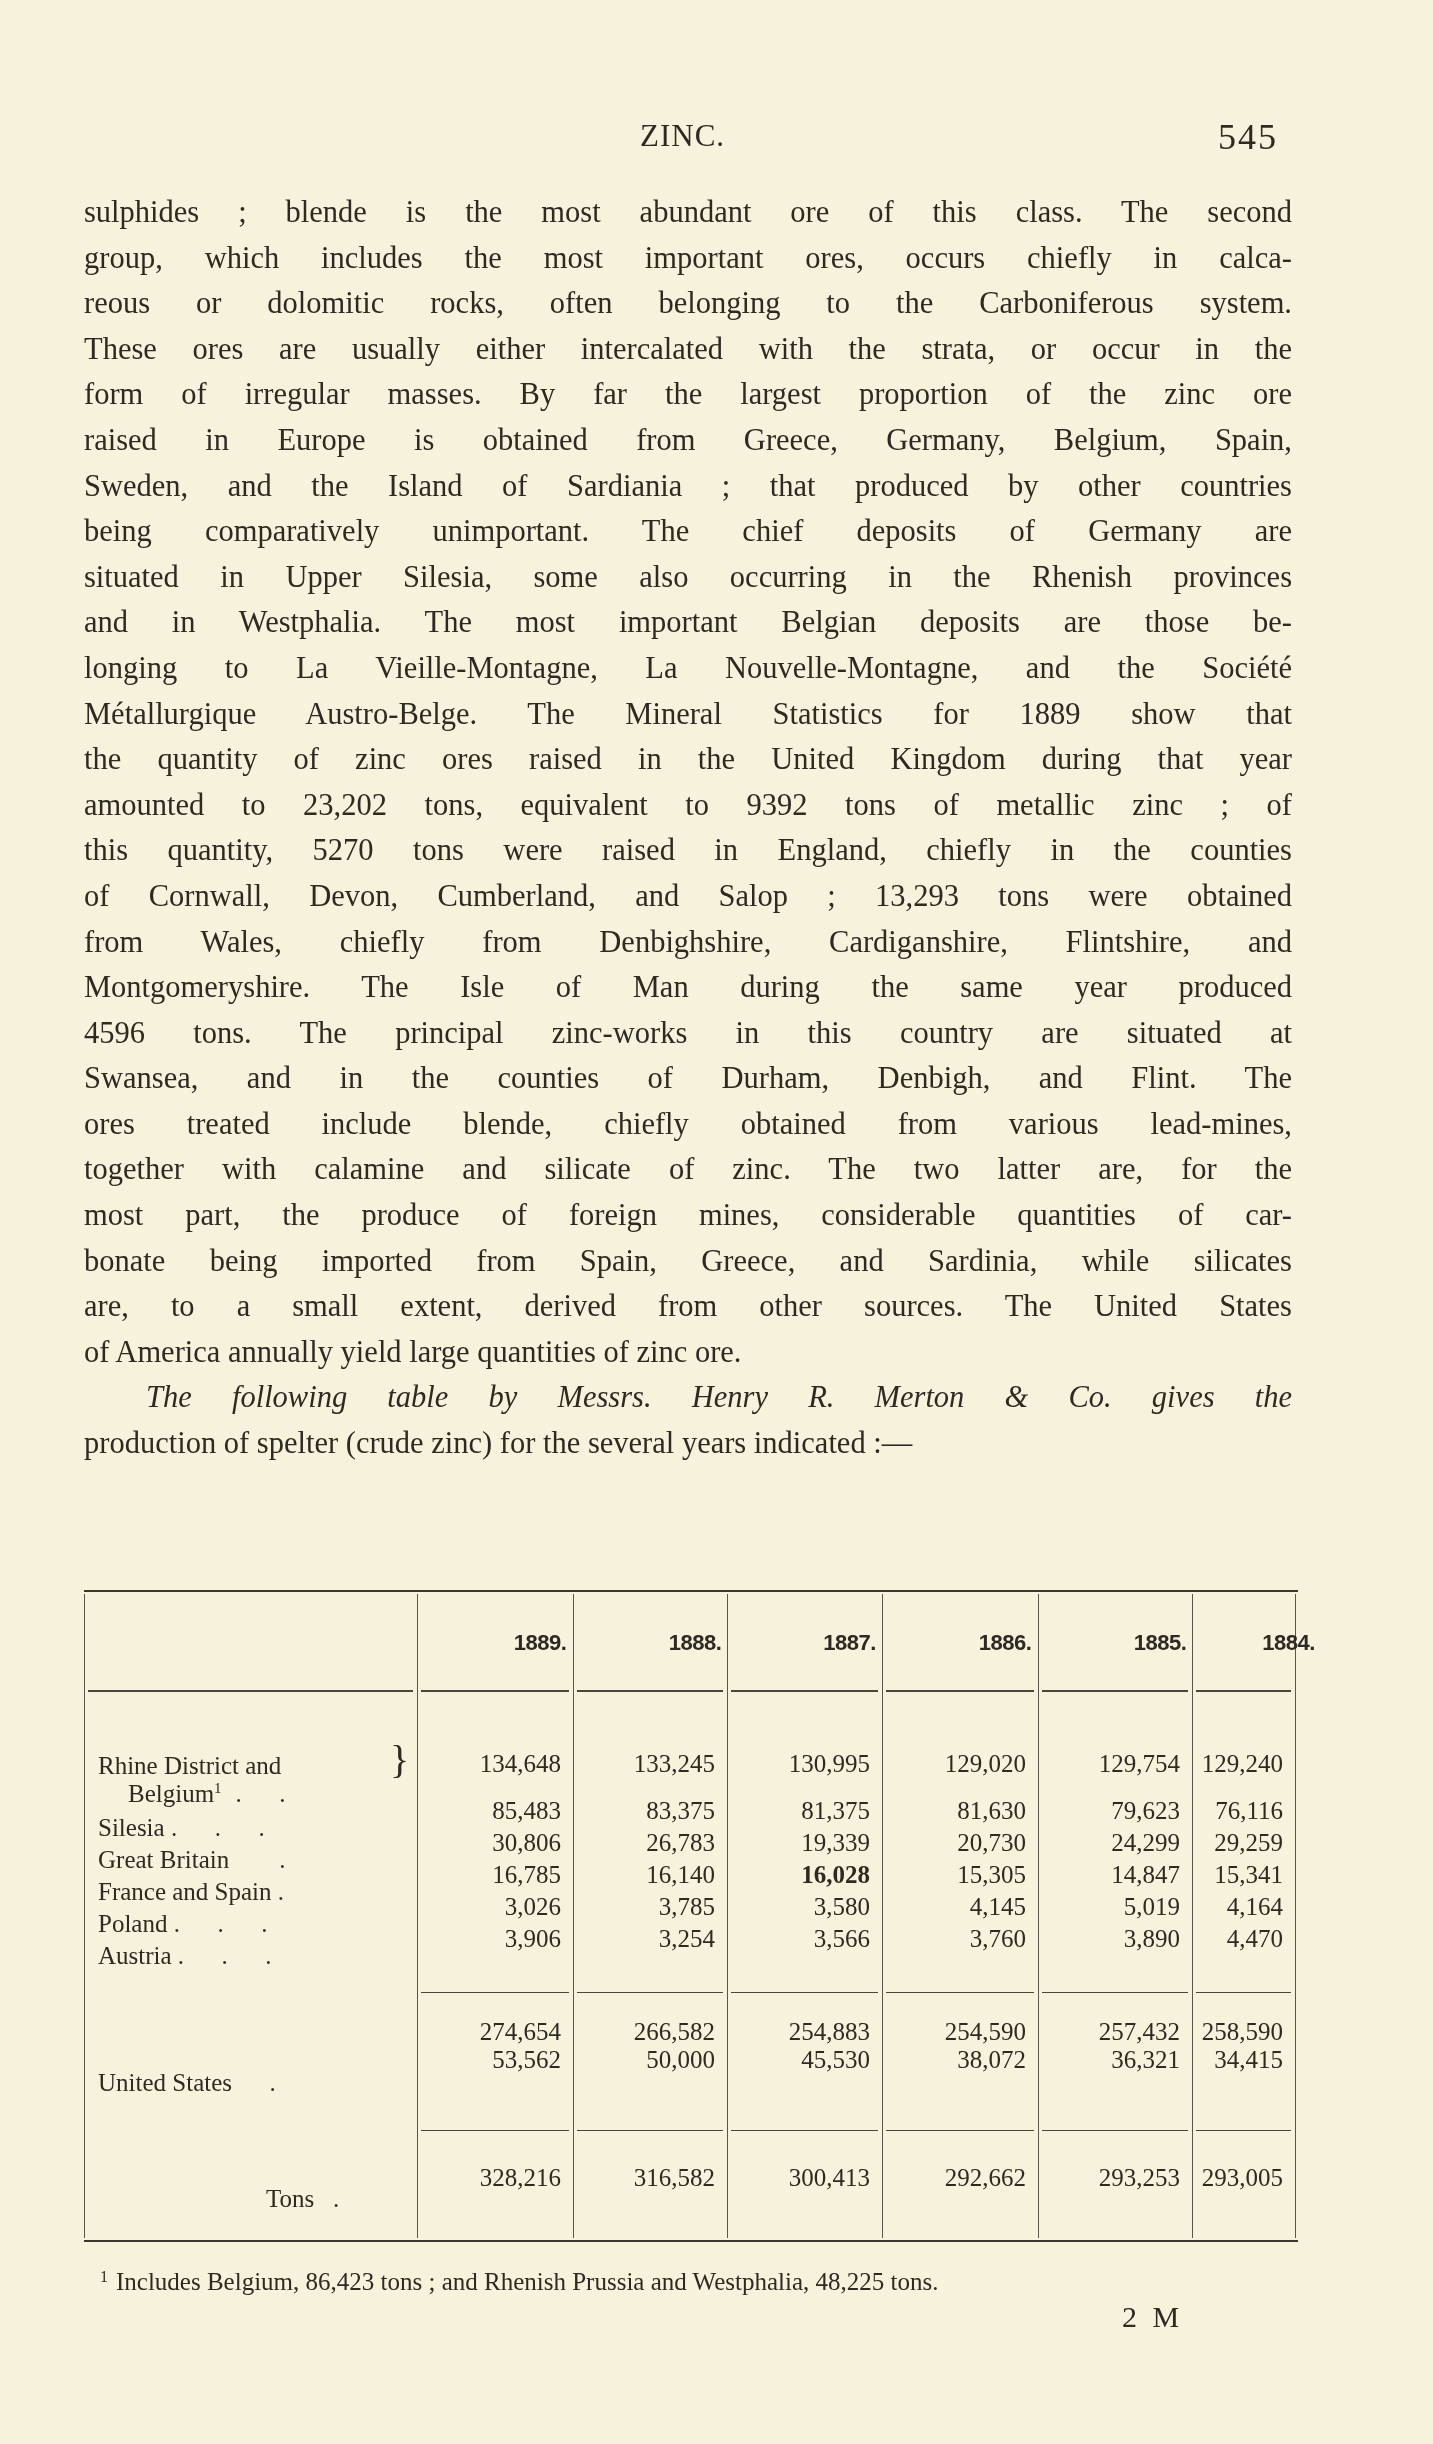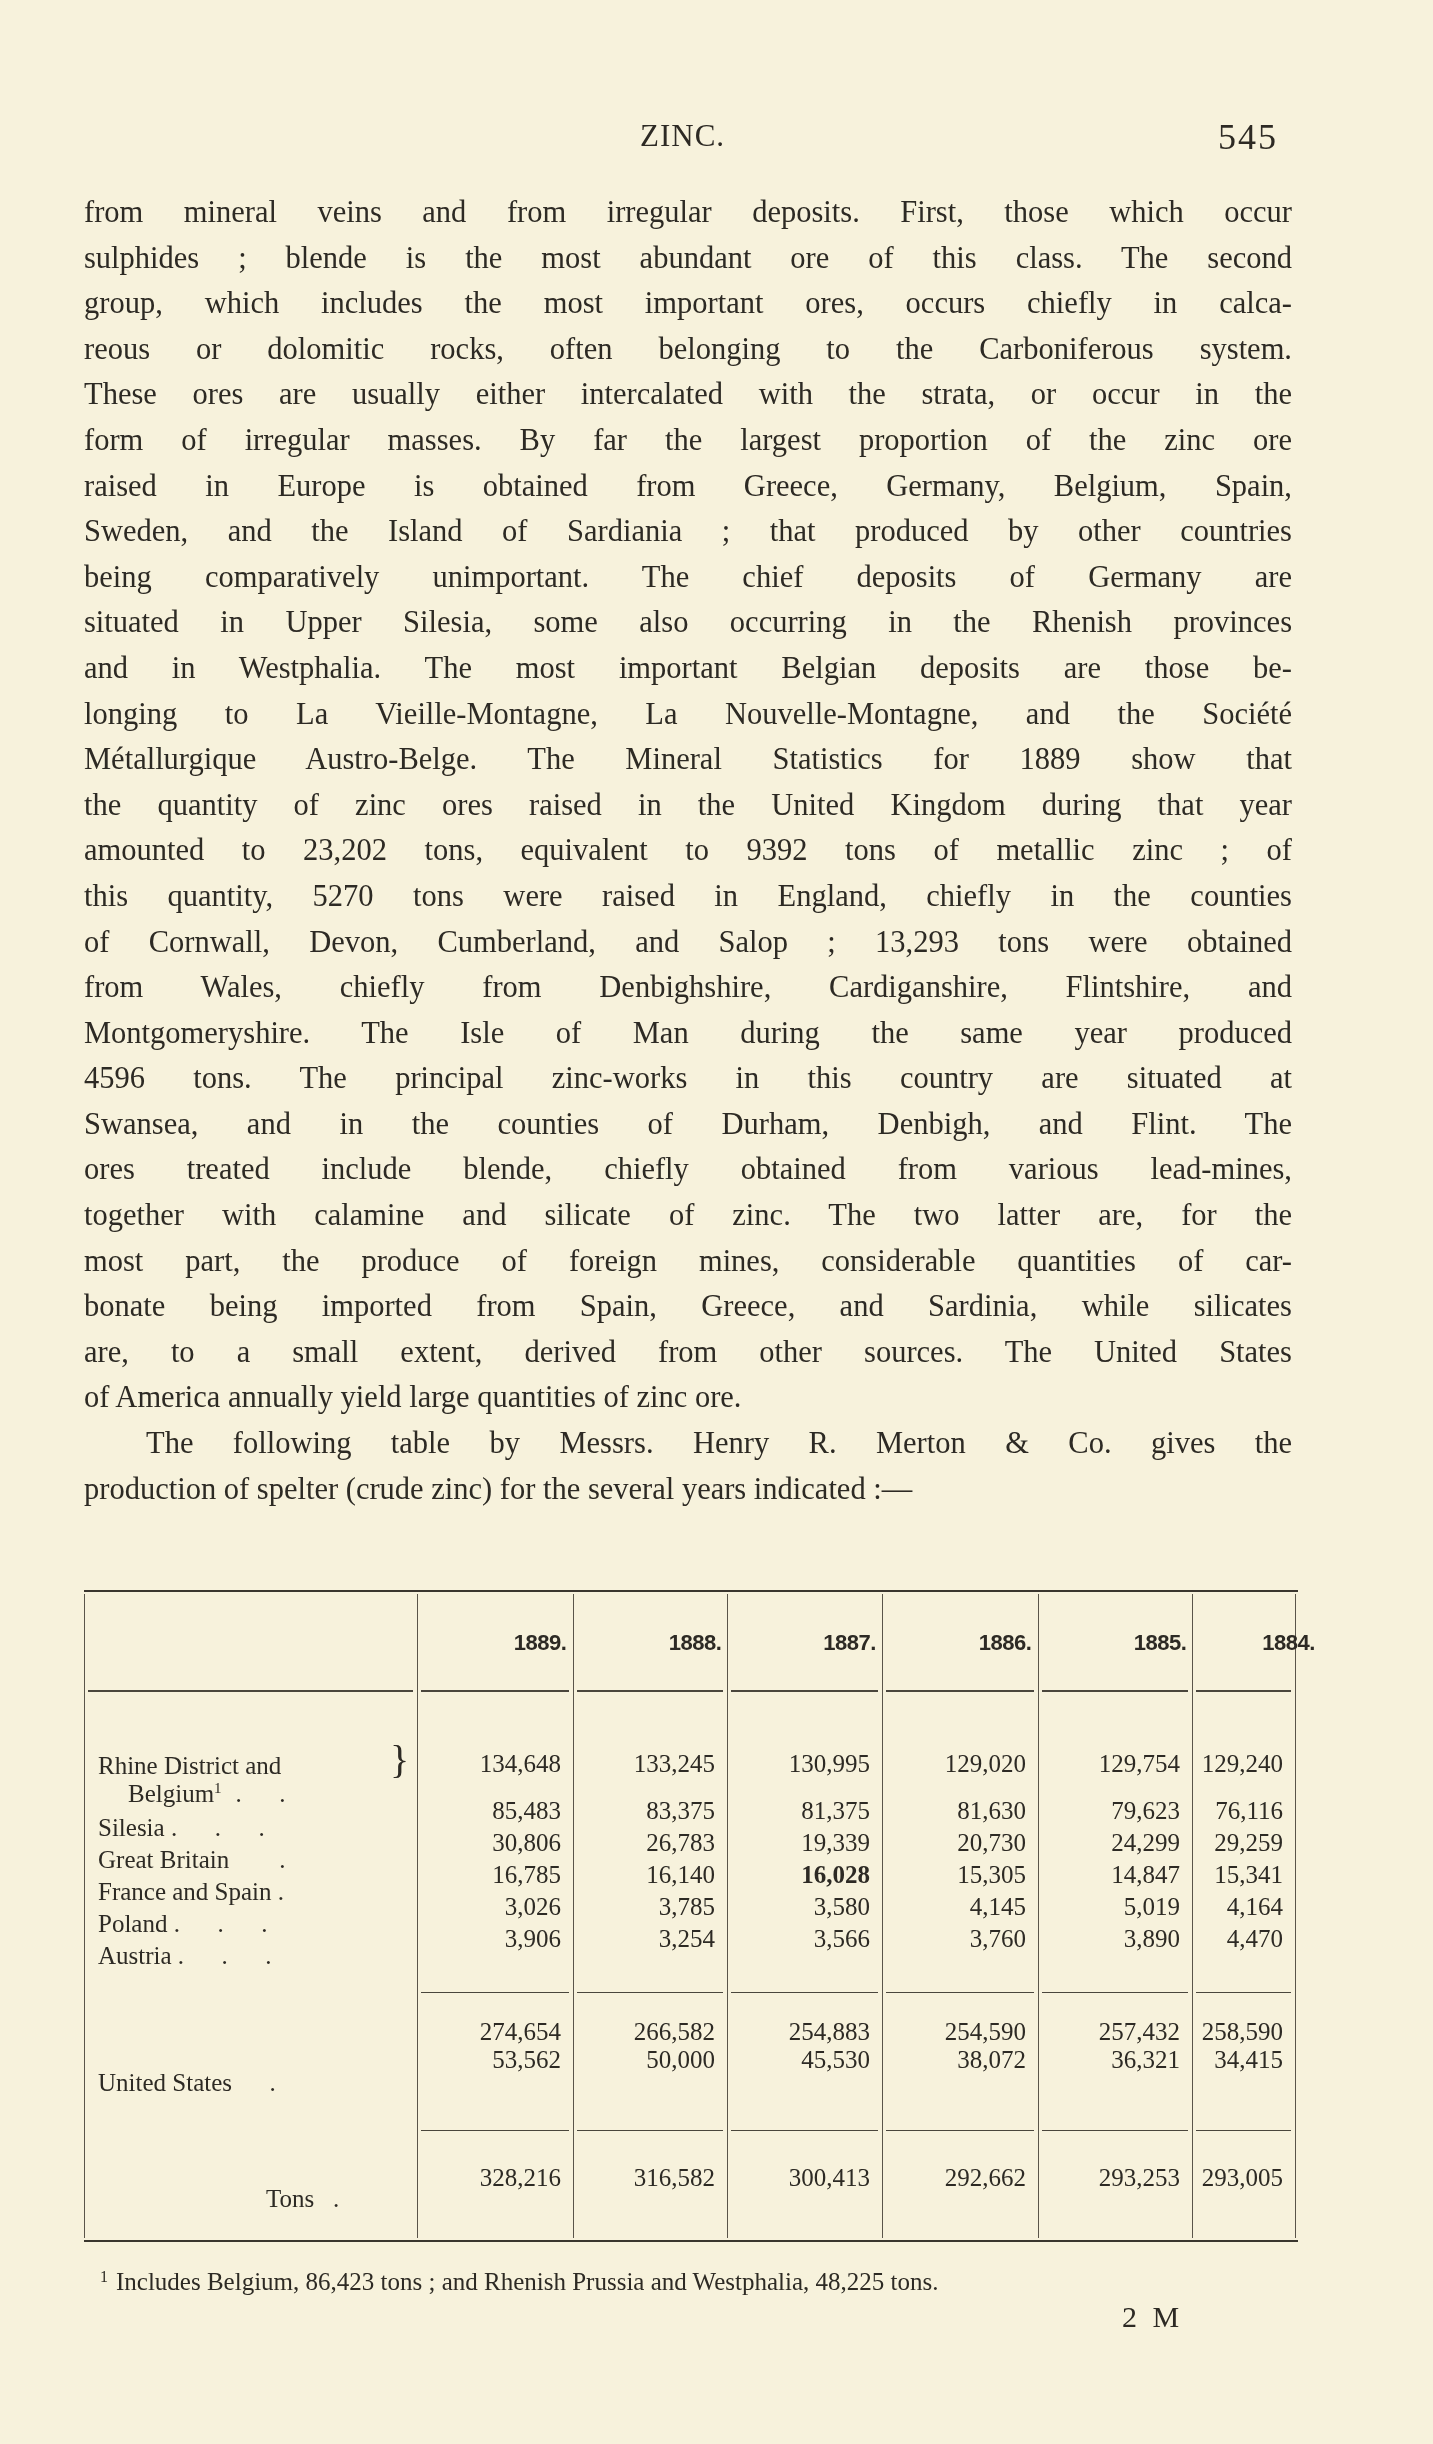--- a/index.html
+++ b/index.html
@@ -14,21 +14,21 @@
   .page { position: absolute; left: 0; top: 0; width: 1433px; height: 2444px; }
   .running-head { position: absolute; top: 118px; left: 0; width: 1433px; height: 40px; }
   .head-title { position: absolute; left: 640px; top: 0; font-size: 31px; letter-spacing: 1px; }
   .head-page { position: absolute; left: 1218px; top: -2px; font-size: 36px; letter-spacing: 2px; }
   .body-text {
     position: absolute; left: 84px; top: 190px; width: 1208px;
     font-size: 30.5px; line-height: 45.6px; text-align: justify;
   }
   .body-text .line { display: block; text-align: justify; text-align-last: justify; white-space: nowrap; }
   .body-text .line.last { text-align-last: left; }
-  .body-text .indent { padding-left: 62px; }
+  .body-text .indent { padding-left: 62px; font-style: italic; }
 
   .table-wrap { position: absolute; left: 84px; top: 1590px; width: 1214px; }
   .rule-top { position: absolute; left: 0; top: 0; width: 1214px; height: 2px; background: #3a362e; }
   .rule-bottom { position: absolute; left: 0; top: 650px; width: 1214px; height: 2px; background: #3a362e; }
   .col-line { position: absolute; top: 4px; width: 1px; height: 644px; background: #5a554a; }
   .cell-rule { position: absolute; height: 2px; background: #4a463c; }
   .yr { position: absolute; top: 40px; font-size: 22px; font-weight: bold; font-family: "Liberation Sans", sans-serif; text-align: center; letter-spacing: -0.5px; padding-left: 45px; }
   .num { position: absolute; font-size: 25px; text-align: right; width: 120px; }
   .lbl { position: absolute; font-size: 25px; white-space: pre; margin-top: 17px; }
   .brace { position: absolute; font-size: 40px; line-height: 40px; }
@@ -41,21 +41,20 @@
 <body>
 
 <div class="page">
 
   <div class="running-head">
     <span class="head-title">ZINC.</span>
     <span class="head-page">545</span>
   </div>
 
   <div class="body-text" id="body-text">
-      <span class="line">from mineral veins and from irregular deposits.  First, those which occur</span>
       <span class="line">sulphides ; blende is the most abundant ore of this class.  The second</span>
       <span class="line">group, which includes the most important ores, occurs chiefly in calca-</span>
       <span class="line">reous or dolomitic rocks, often belonging to the Carboniferous system.</span>
       <span class="line">These ores are usually either intercalated with the strata, or occur in the</span>
       <span class="line">form of irregular masses.  By far the largest proportion of the zinc ore</span>
       <span class="line">raised in Europe is obtained from Greece, Germany, Belgium, Spain,</span>
       <span class="line">Sweden, and the Island of Sardiania ; that produced by other countries</span>
       <span class="line">being comparatively unimportant.  The chief deposits of Germany are</span>
       <span class="line">situated in Upper Silesia, some also occurring in the Rhenish provinces</span>
       <span class="line">and in Westphalia.  The most important Belgian deposits are those be-</span>

